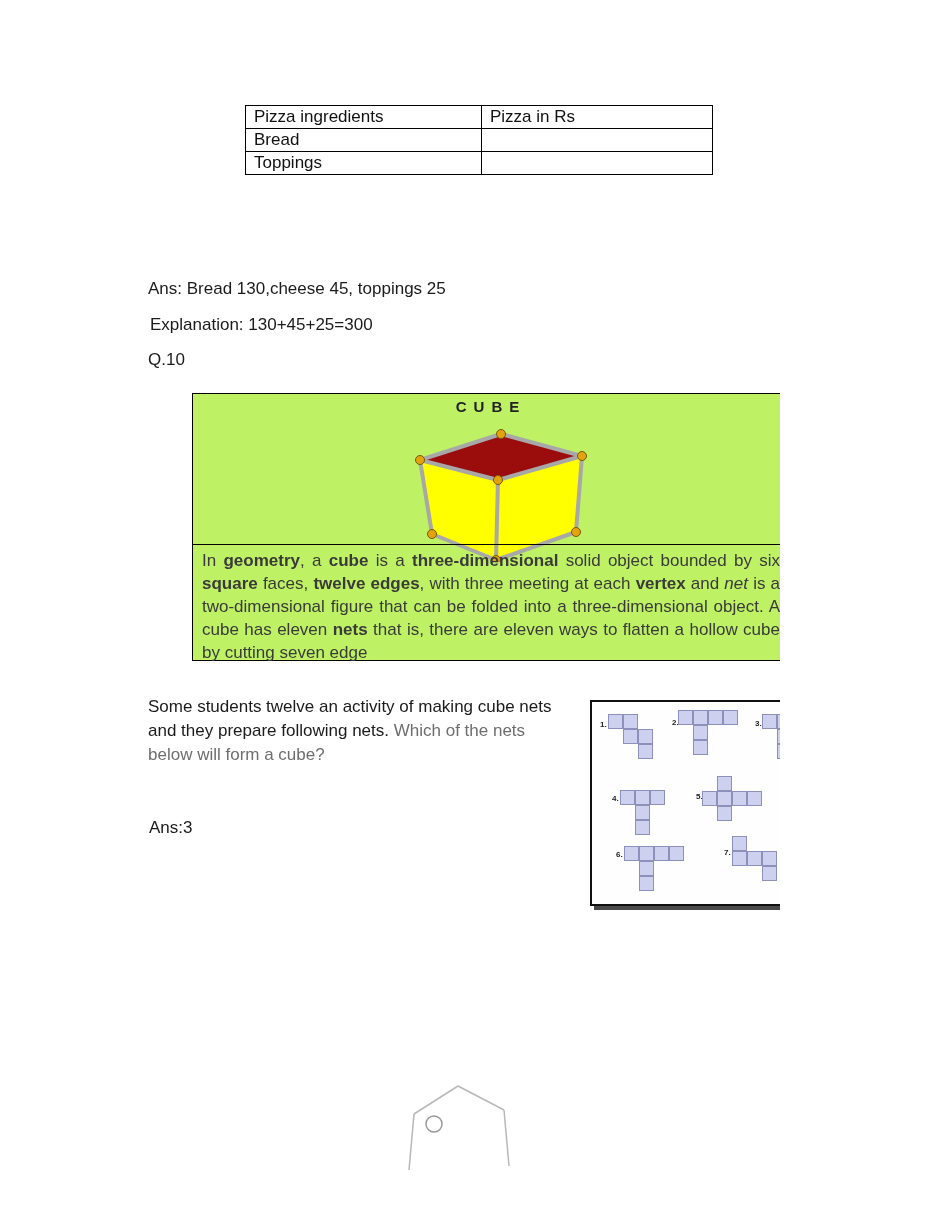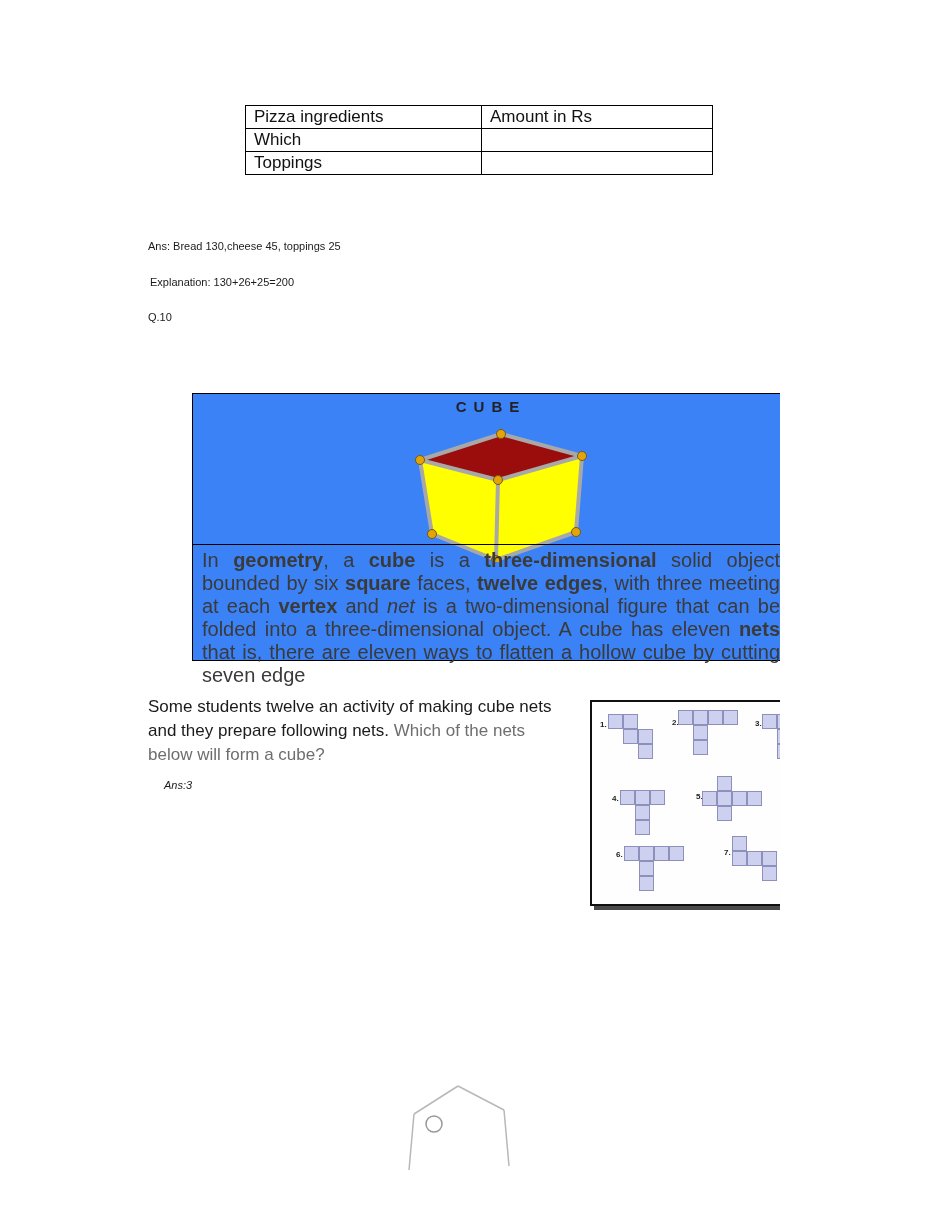--- a/index.html
+++ b/index.html
@@ -8,29 +8,29 @@
   .page { position:relative; width:780px; height:1230px; background:#fff; overflow:hidden; }
 
   
   .pizza-table { position:absolute; left:245px; top:105px; border-collapse:collapse; }
   .pizza-table th, .pizza-table td {
     border:1px solid #000; font-size:17px; font-weight:400; text-align:left;
     padding:1px 8px; height:23px; vertical-align:middle; color:#111;
   }
   .col-ing { width:236px; } .col-amt { width:231px; }
 
-  .textline { position:absolute; font-size:11px; color:#1b1b1b; }
+  .textline { position:absolute; font-size:17px; color:#1b1b1b;margin-top:39px; }
 
   
-  .cube-figure { position:absolute; left:192px; top:393px; width:598px; height:268px; border:1px solid #000; background:#3b82f6; }
+  .cube-figure { position:absolute; left:192px; top:393px; width:598px; height:268px; border:1px solid #000; background:#bef264; }
   .cube-title { position:absolute; top:4px; left:0; width:100%; text-align:center;
     font-size:15px; font-weight:bold; letter-spacing:7px; color:#222; }
   .cube-svg { position:absolute; left:205px; top:28px; }
   .cube-desc { position:absolute; left:0; top:150px; width:100%; height:118px;
-    border-top:1px solid #000; padding:4px 9px 0 9px; font-size:20px; line-height:23px;
+    border-top:1px solid #000; padding:4px 9px 0 9px; font-size:17px; line-height:23px;
     text-align:justify; color:#3a3a3a; }
 
   
   .nets-question { position:absolute; left:148px; top:695px; width:414px; font-size:17px; line-height:24px; color:#1b1b1b; }
 
   
   .nets-box { position:absolute; left:590px; top:700px; width:238px; height:206px;
     background:#fefefe; border:2px solid #101010; box-shadow:4px 4px 0 0 #4a4a4a; }
   .net-cell { position:absolute; }
   .net-label { position:absolute; font-size:8px; color:#222; font-weight:bold; }
@@ -41,35 +41,35 @@
 </style>
 </head>
 <body>
 
 <div class="page">
 
   <table class="pizza-table">
     <tbody>
         <tr>
       <th class="col-ing">Pizza ingredients</th>
-      <th class="col-amt">Amount in Rs</th>
+      <th class="col-amt">Pizza in Rs</th>
     </tr>
     <tr>
-      <td>Which</td>
+      <td>Bread</td>
       <td></td>
     </tr>
     <tr>
       <td>Toppings</td>
       <td></td>
     </tr>
   </tbody>
     </table>
 
   <div class="textline" style="left:148px; top:240px;">Ans: Bread 130,cheese 45, toppings 25</div>
-  <div class="textline" style="left:150px; top:276px;">Explanation: 130+26+25=200</div>
+  <div class="textline" style="left:150px; top:276px;">Explanation: 130+45+25=300</div>
   <div class="textline" style="left:148px; top:311px;">Q.10</div>
 
   <div class="cube-figure">
     <div class="cube-title">CUBE</div>
 
     <svg class="cube-svg" width="200" height="140" viewBox="0 0 200 140">
 
       <polygon points="22,38 103,12 184,34 100,58" fill="#9b0d0d"></polygon>
       <polygon points="22,38 100,58 98,138 34,112" fill="#ffff00"></polygon>
       <polygon points="100,58 184,34 178,110 98,138" fill="#ffff00"></polygon>
@@ -94,21 +94,21 @@
         <circle cx="34" cy="112" r="4.5"></circle>
         <circle cx="98" cy="138" r="4.5"></circle>
         <circle cx="178" cy="110" r="4.5"></circle>
       </g>
     </svg>
 
     <div class="cube-desc"><span>In </span><span style="font-weight: bold;">geometry</span><span>,  a </span><span style="font-weight: bold;">cube</span><span> is  a </span><span style="font-weight: bold;">three-dimensional</span><span> solid object bounded by six </span><span style="font-weight: bold;">square</span><span> faces, </span><span style="font-weight: bold;">twelve edges</span><span>, with three meeting at each </span><span style="font-weight: bold;">vertex</span><span> and </span><span style="font-style: italic;">net</span><span> is a two-dimensional figure that can be folded into a three-dimensional object. A cube has eleven </span><span style="font-weight: bold;">nets</span><span> that is, there are eleven ways to flatten a hollow cube by cutting seven edge</span></div>
   </div>
 
   <div class="nets-question"><span>Some students twelve an activity of making cube nets and they prepare following nets. </span><span style="color: rgb(110, 110, 110);">Which of the nets below will form a cube?</span></div>
-  <div class="textline" style="left:164px; top:779px;font-style:italic;">Ans:3</div>
+  <div class="textline" style="left:149px; top:779px;">Ans:3</div>
 
   <div class="nets-box">
       <div class="net-label" style="left: 8px; top: 18px;">1.</div>
       <div class="net-cell" style="left: 16px; top: 12px; width: 15px; height: 15px; background: rgb(205, 208, 239); border: 1px solid rgb(141, 144, 187);"></div>
       <div class="net-cell" style="left: 31px; top: 12px; width: 15px; height: 15px; background: rgb(205, 208, 239); border: 1px solid rgb(141, 144, 187);"></div>
       <div class="net-cell" style="left: 31px; top: 27px; width: 15px; height: 15px; background: rgb(205, 208, 239); border: 1px solid rgb(141, 144, 187);"></div>
       <div class="net-cell" style="left: 46px; top: 27px; width: 15px; height: 15px; background: rgb(205, 208, 239); border: 1px solid rgb(141, 144, 187);"></div>
       <div class="net-cell" style="left: 46px; top: 42px; width: 15px; height: 15px; background: rgb(205, 208, 239); border: 1px solid rgb(141, 144, 187);"></div>
       <div class="net-label" style="left: 80px; top: 16px;">2.</div>
       <div class="net-cell" style="left: 86px; top: 8px; width: 15px; height: 15px; background: rgb(205, 208, 239); border: 1px solid rgb(141, 144, 187);"></div>

